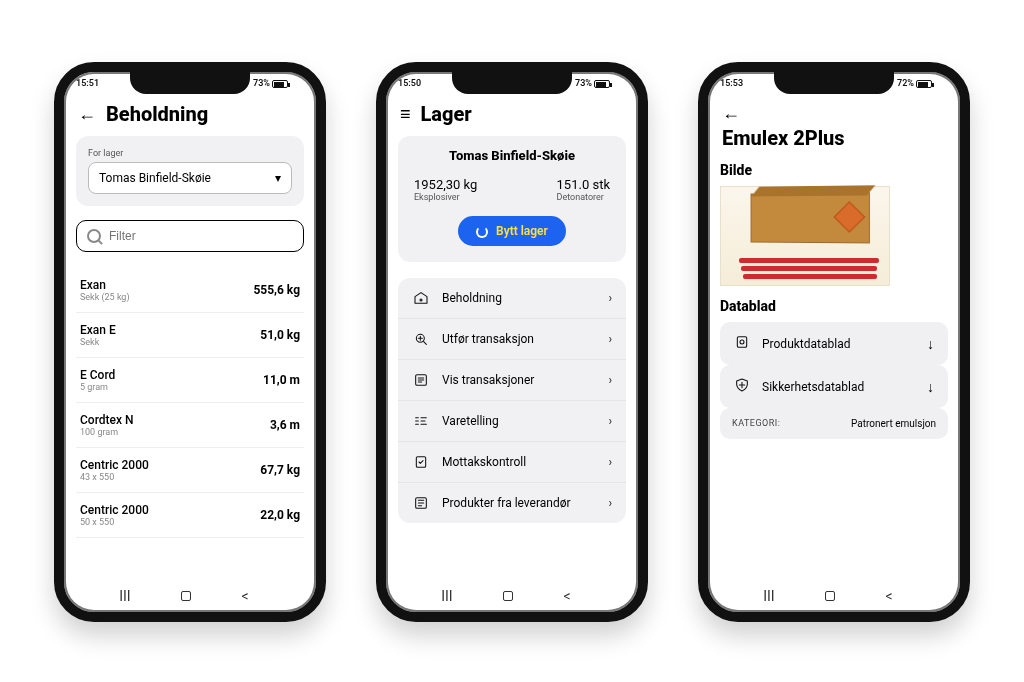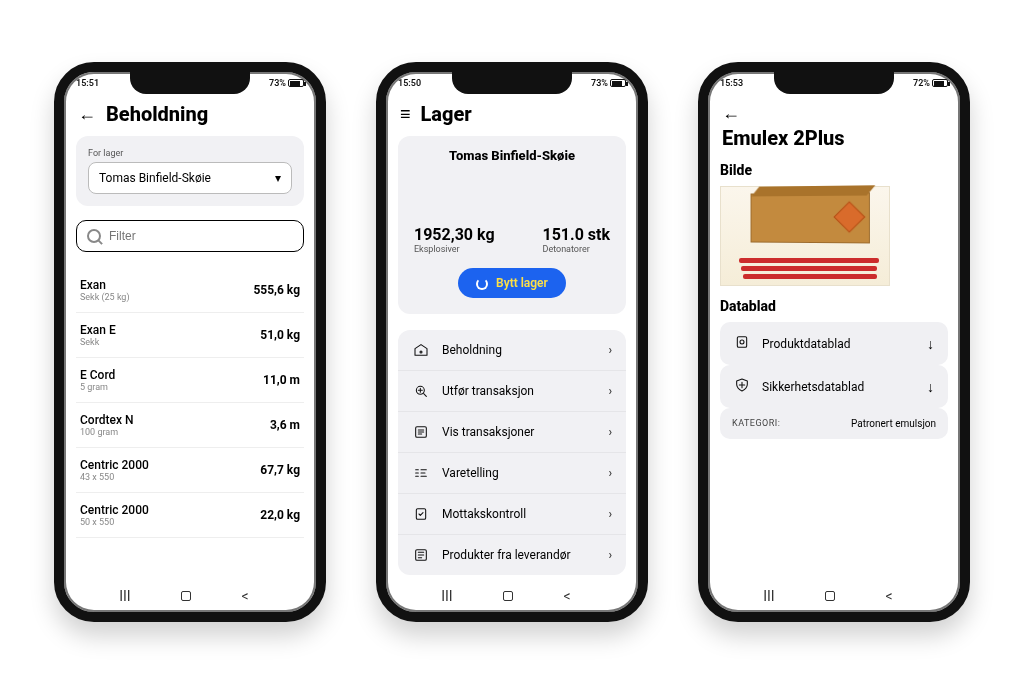--- a/index.html
+++ b/index.html
@@ -32,34 +32,34 @@
     width: 120px;
     height: 22px;
     background: #111;
     border-bottom-left-radius: 16px;
     border-bottom-right-radius: 16px;
     z-index: 10;
   }
   .statusbar {
     position: absolute;
     top: 3px;
-    left: 0; right: 0;
+    left: 0; right: 16px;
     height: 16px;
     font-size: 9px;
     font-weight: 600;
     padding: 0 12px;
     display: flex;
     justify-content: space-between;
     align-items: center;
     z-index: 5;
     color: #111;
   }
   .statusbar .right {
     display: flex;
-    align-items: center;
+    align-items: flex-end;
     gap: 2px;
   }
   .batt {
     display: inline-block;
     width: 16px; height: 8px;
     border: 1px solid #111;
     border-radius: 2px;
     position: relative;
   }
   .batt::after {
@@ -167,21 +167,21 @@
     font-size: 13px;
     font-weight: 800;
     text-align: center;
     margin-bottom: 14px;
   }
   .stats {
     display: flex;
     justify-content: space-between;
     padding: 0 4px;
   }
-  .stat .v { font-size: 16px; font-weight: 700; margin-top: 48px; }
+  .stat .v { font-size: 13px; font-weight: 400; }
   .stat .l { font-size: 9px; color: #555; }
   .pill {
     margin: 14px auto 4px auto;
     background: #1c63ef;
     color: #fde047;
     border-radius: 999px;
     padding: 8px 18px;
     font-size: 12px;
     font-weight: 600;
     display: flex;

